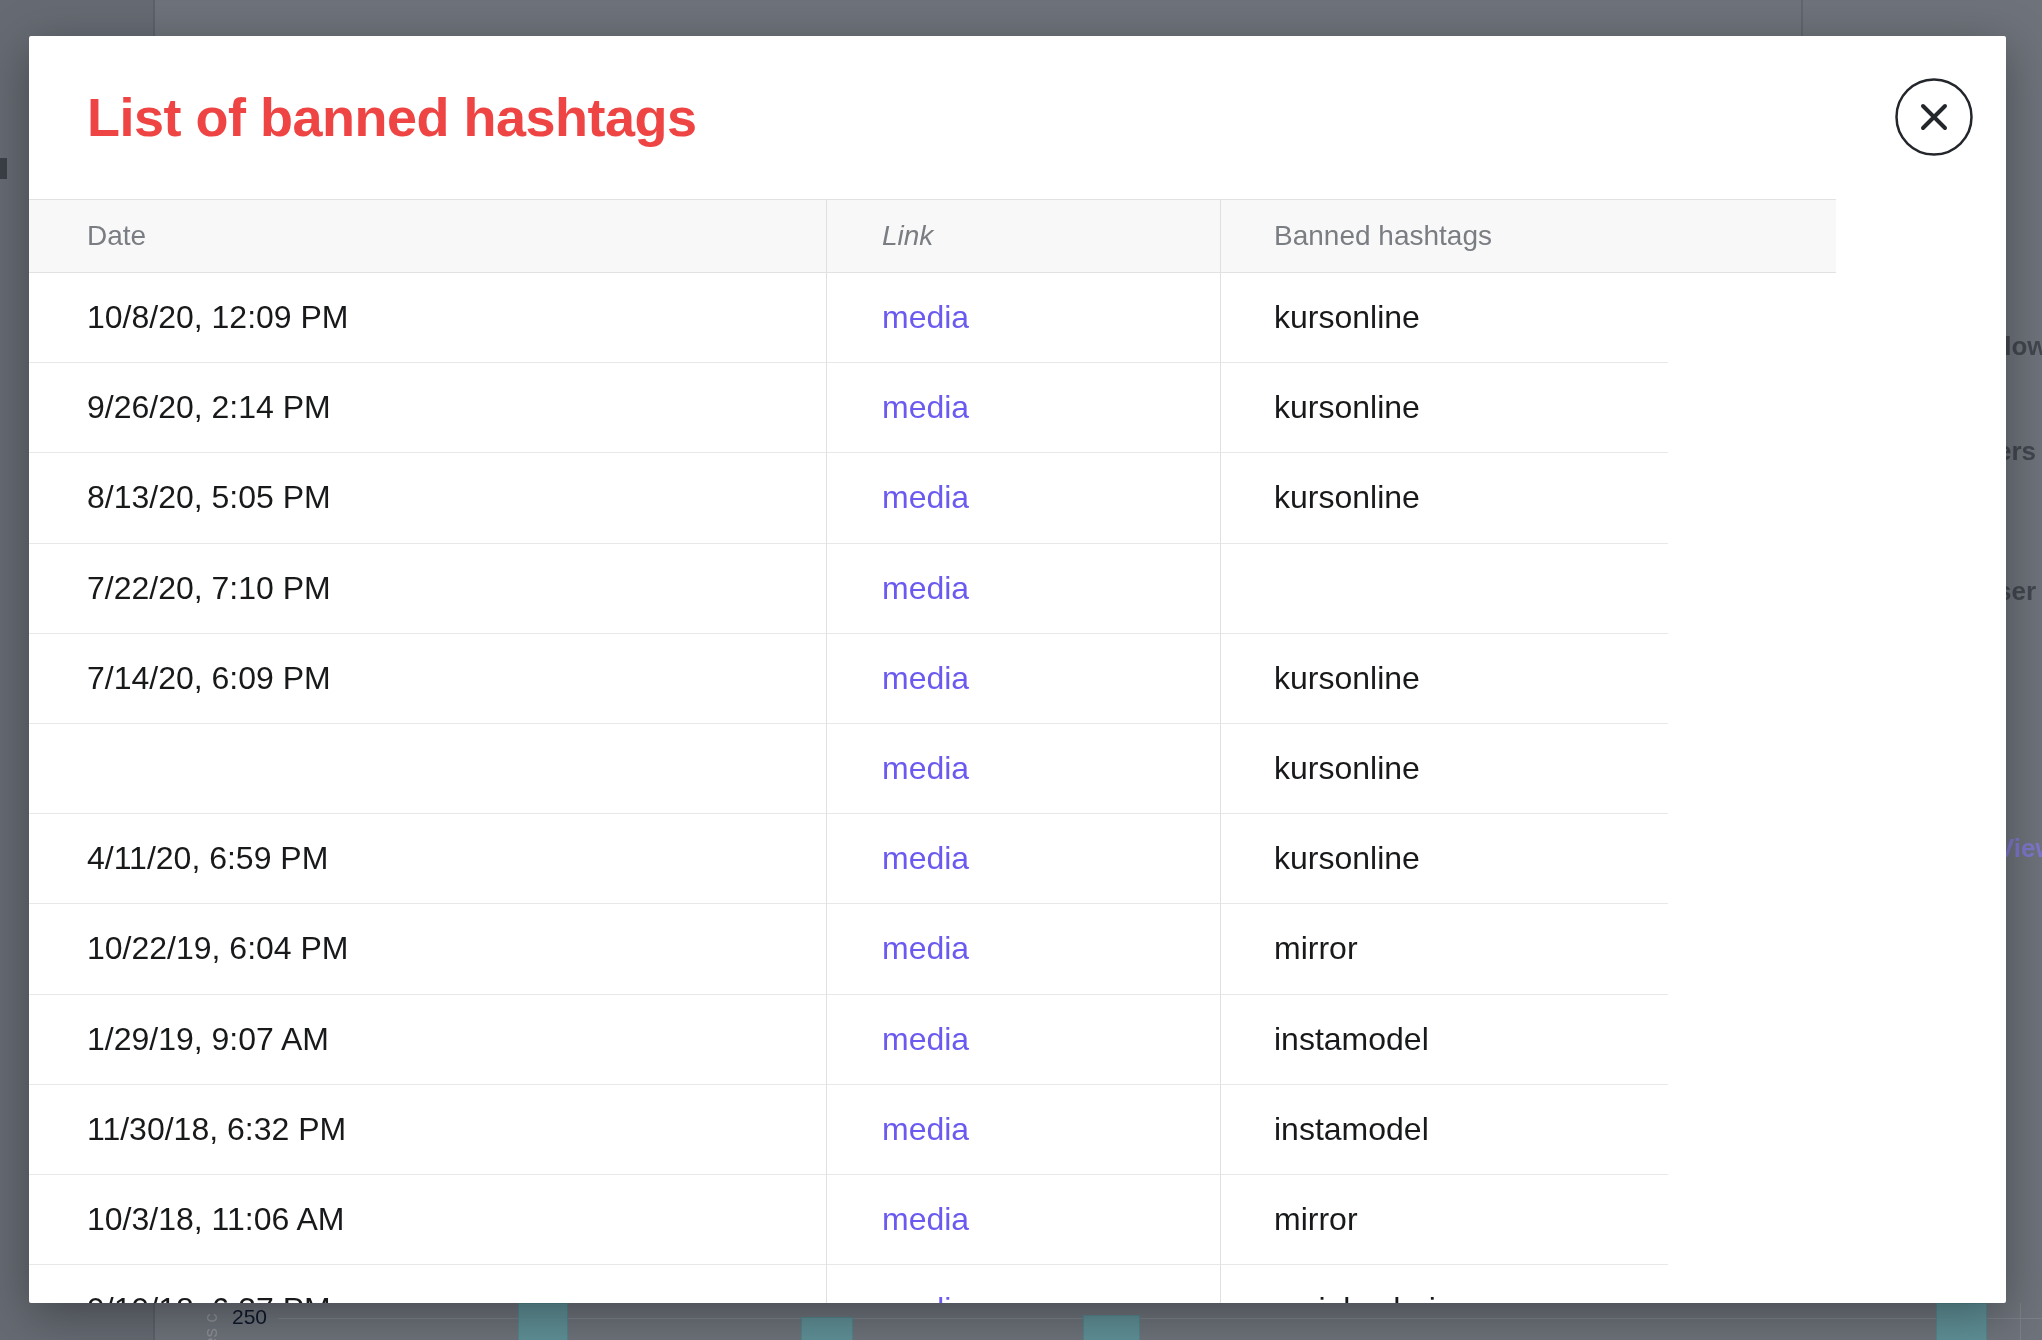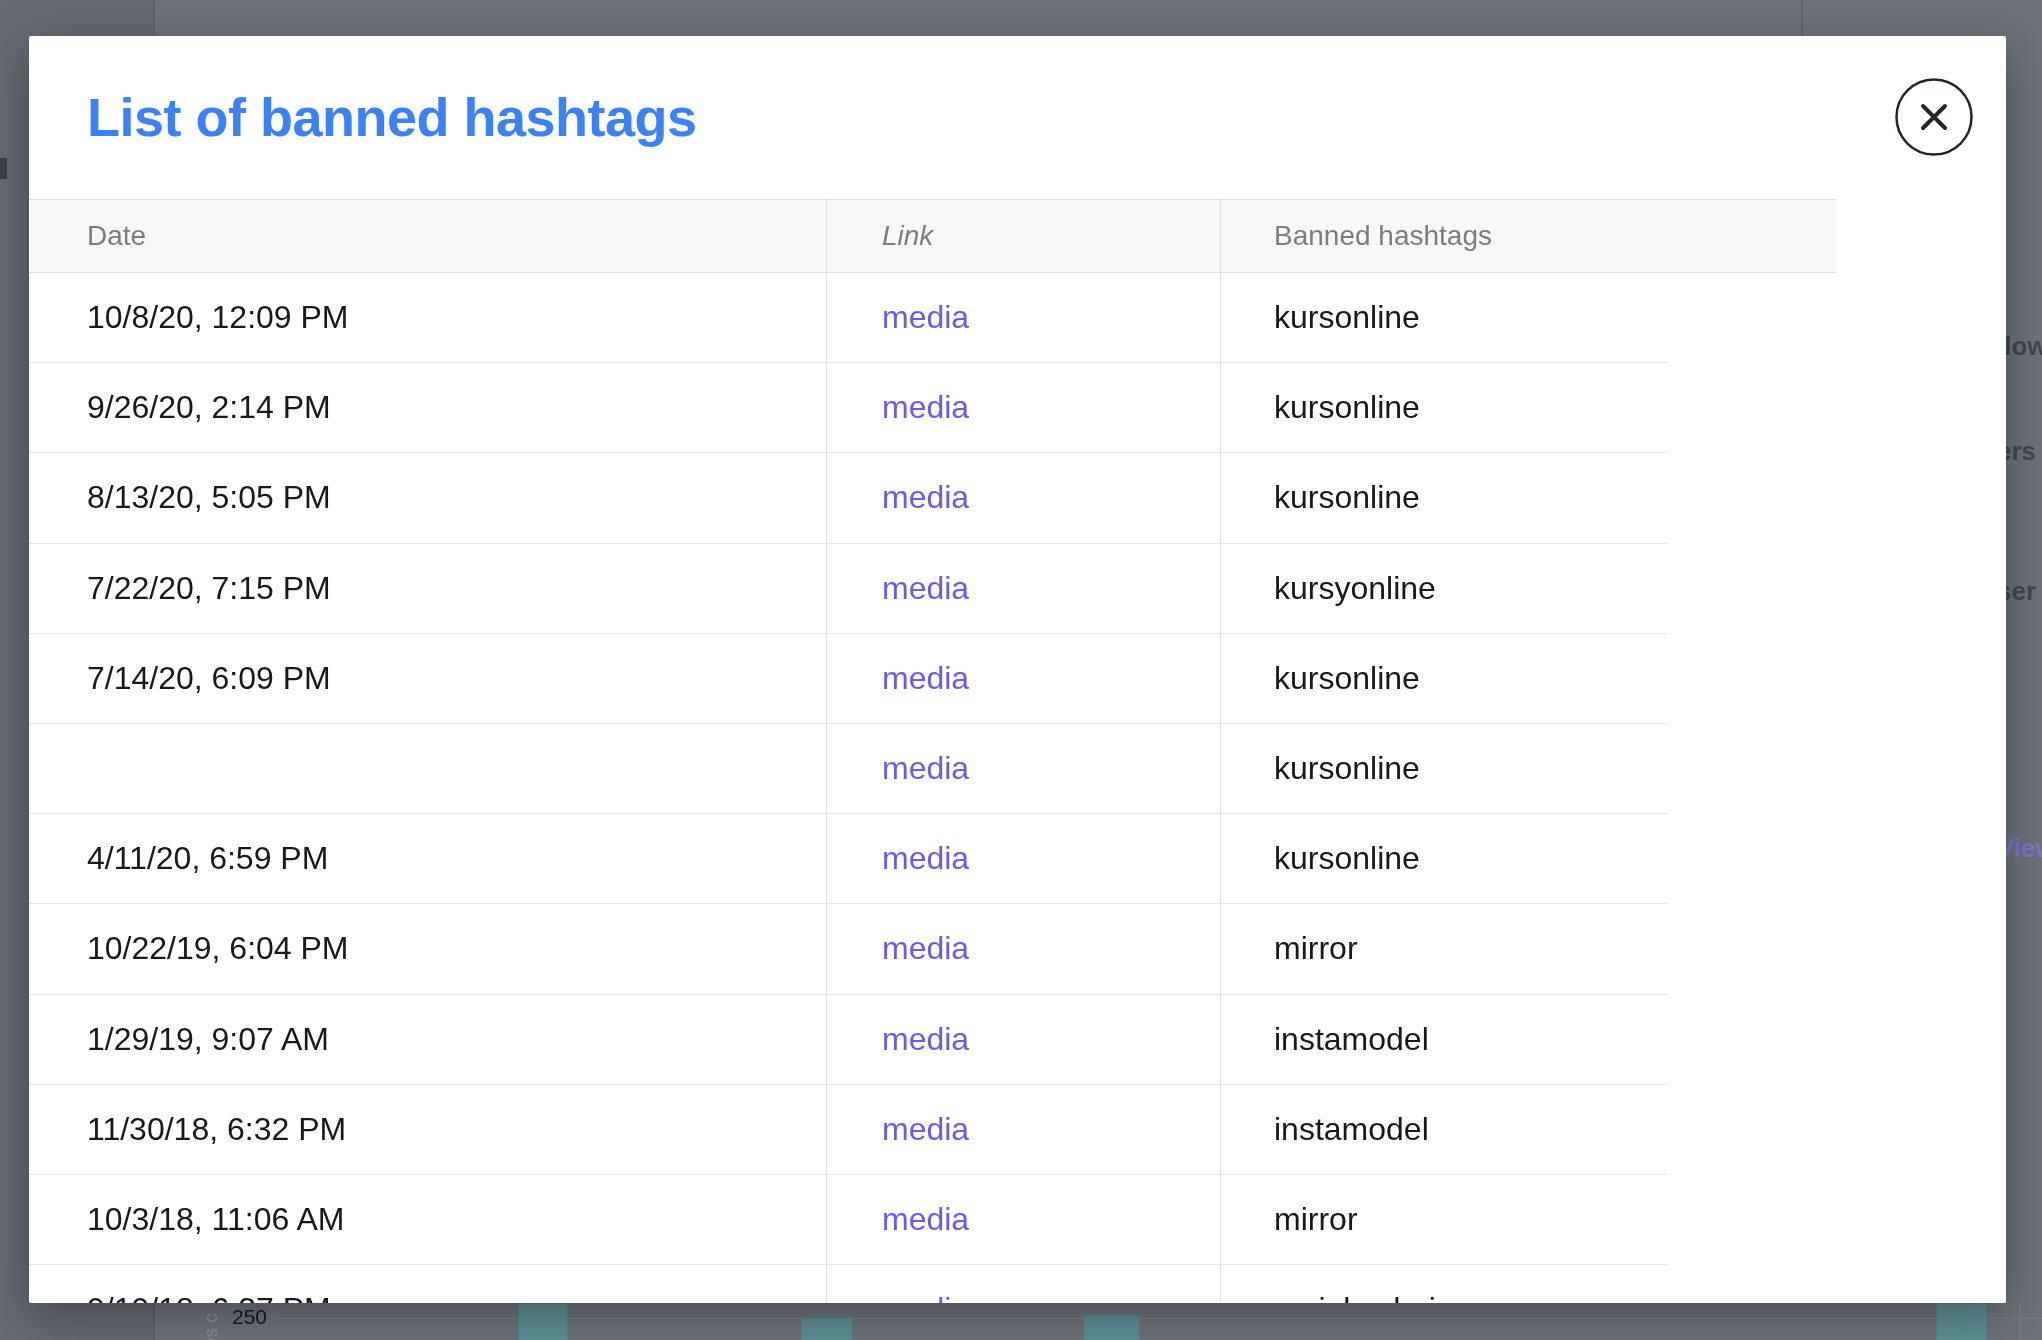--- a/index.html
+++ b/index.html
@@ -35,21 +35,21 @@
   .bar-d{left:1936px;top:0;width:49px;height:37px;}
   
   .modal{
     position:absolute;left:29px;top:36px;width:1977px;height:1267px;
     background:#ffffff;border-radius:2px;overflow:hidden;
     box-shadow:0 12px 48px rgba(0,0,0,0.35);
   }
   .modal-top{position:absolute;left:0;top:0;width:100%;height:163px;}
   .modal-title{
     position:absolute;left:58px;top:50px;margin:0;
-    font-size:54px;font-weight:800;letter-spacing:-0.5px;color:#3b82f6;
+    font-size:54px;font-weight:800;letter-spacing:-0.5px;color:#ef4444;
   }
   .close-btn{
     position:absolute;left:1865px;top:41px;width:80px;height:80px;
     background:none;border:none;padding:0;cursor:pointer;
   }
   
   .thead{
     position:absolute;left:0;top:163px;width:1807px;height:74px;
     background:#f8f8f9;border-top:1px solid #e2e2e3;border-bottom:1px solid #e2e2e3;
     box-sizing:border-box;
@@ -134,25 +134,24 @@
       <div class="cell cell-hash">kursonline</div>
     </div>
     <div class="row">
       <div class="cell cell-date">8/13/20, 5:05 PM</div>
       <div class="cell cell-link">
           <a href="#" class="media-link">media</a>
         </div>
       <div class="cell cell-hash">kursonline</div>
     </div>
     <div class="row">
-      <div class="cell cell-date">7/22/20, 7:15 PM</div>
-      <div class="cell cell-link">
-          <a href="#" class="media-link">media</a>
-        </div>
-      <div class="cell cell-hash">kursyonline</div>
+      <div class="cell cell-date">7/22/20, 7:10 PM</div>
+      <div class="cell cell-link">
+          <a href="#" class="media-link">media</a>
+        </div>
     </div>
     <div class="row">
       <div class="cell cell-date">7/14/20, 6:09 PM</div>
       <div class="cell cell-link">
           <a href="#" class="media-link">media</a>
         </div>
       <div class="cell cell-hash">kursonline</div>
     </div>
     <div class="row">
       <div class="cell cell-link">

